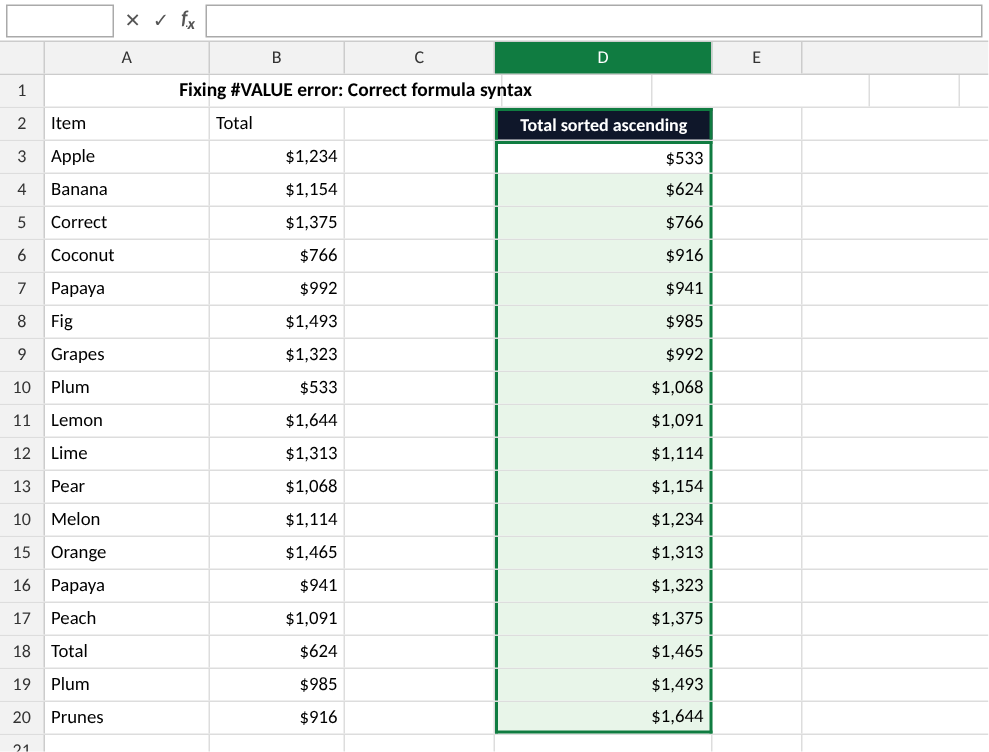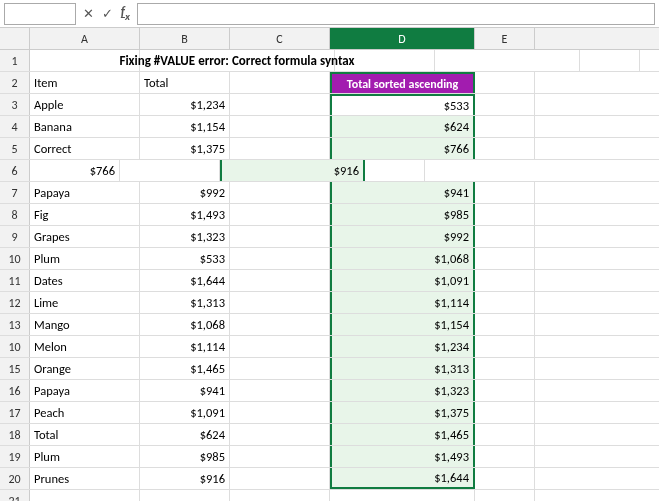--- a/index.html
+++ b/index.html
@@ -157,21 +157,21 @@
       <div class="cell col-b" style="font-weight: bold; font-size: 13px; width: 195px; min-width: 195px; overflow: visible; white-space: nowrap; justify-content: center;">Fixing #VALUE error: Correct formula syntax</div>
       <div class="cell col-c"></div>
       <div class="cell col-d"></div>
       <div class="cell col-e"></div>
     </div>
     <div class="grid-row">
       <div class="row-num">2</div>
       <div class="cell col-a header-row">Item</div>
       <div class="cell col-b header-row" style="justify-content: flex-start;">Total</div>
       <div class="cell col-c"></div>
-      <div class="cell col-d col-d-header" style="background: #a21caf; color: rgb(255, 255, 255); font-weight: bold; justify-content: center; text-align: center; font-size: 12px; border-top: 2px solid rgb(16, 124, 65); border-left: 2px solid rgb(16, 124, 65); border-right: 2px solid rgb(16, 124, 65);">Total sorted ascending</div>
+      <div class="cell col-d col-d-header" style="background: #0f172a; color: rgb(255, 255, 255); font-weight: bold; justify-content: center; text-align: center; font-size: 12px; border-top: 2px solid rgb(16, 124, 65); border-left: 2px solid rgb(16, 124, 65); border-right: 2px solid rgb(16, 124, 65);">Total sorted ascending</div>
       <div class="cell col-e"></div>
     </div>
     <div class="grid-row">
       <div class="row-num">3</div>
       <div class="cell col-a">Apple</div>
       <div class="cell col-b">$1,234</div>
       <div class="cell col-c"></div>
       <div class="cell col-d" style="background: rgb(255, 255, 255); border-left: 2px solid rgb(16, 124, 65); border-right: 2px solid rgb(16, 124, 65); border-top: 2px solid rgb(16, 124, 65);">$533</div>
       <div class="cell col-e"></div>
     </div>
@@ -186,20 +186,21 @@
     <div class="grid-row">
       <div class="row-num">5</div>
       <div class="cell col-a">Correct</div>
       <div class="cell col-b">$1,375</div>
       <div class="cell col-c"></div>
       <div class="cell col-d" style="background: rgb(232, 245, 233); border-left: 2px solid rgb(16, 124, 65); border-right: 2px solid rgb(16, 124, 65);">$766</div>
       <div class="cell col-e"></div>
     </div>
     <div class="grid-row">
       <div class="row-num">6</div>
+      <div class="cell col-a">Coconut</div>
       <div class="cell col-b">$766</div>
       <div class="cell col-c"></div>
       <div class="cell col-d" style="background: rgb(232, 245, 233); border-left: 2px solid rgb(16, 124, 65); border-right: 2px solid rgb(16, 124, 65);">$916</div>
       <div class="cell col-e"></div>
     </div>
     <div class="grid-row">
       <div class="row-num">7</div>
       <div class="cell col-a">Papaya</div>
       <div class="cell col-b">$992</div>
       <div class="cell col-c"></div>
@@ -225,37 +226,37 @@
     <div class="grid-row">
       <div class="row-num">10</div>
       <div class="cell col-a">Plum</div>
       <div class="cell col-b">$533</div>
       <div class="cell col-c"></div>
       <div class="cell col-d" style="background: rgb(232, 245, 233); border-left: 2px solid rgb(16, 124, 65); border-right: 2px solid rgb(16, 124, 65);">$1,068</div>
       <div class="cell col-e"></div>
     </div>
     <div class="grid-row">
       <div class="row-num">11</div>
-      <div class="cell col-a">Dates</div>
+      <div class="cell col-a">Lemon</div>
       <div class="cell col-b">$1,644</div>
       <div class="cell col-c"></div>
       <div class="cell col-d" style="background: rgb(232, 245, 233); border-left: 2px solid rgb(16, 124, 65); border-right: 2px solid rgb(16, 124, 65);">$1,091</div>
       <div class="cell col-e"></div>
     </div>
     <div class="grid-row">
       <div class="row-num">12</div>
       <div class="cell col-a">Lime</div>
       <div class="cell col-b">$1,313</div>
       <div class="cell col-c"></div>
       <div class="cell col-d" style="background: rgb(232, 245, 233); border-left: 2px solid rgb(16, 124, 65); border-right: 2px solid rgb(16, 124, 65);">$1,114</div>
       <div class="cell col-e"></div>
     </div>
     <div class="grid-row">
       <div class="row-num">13</div>
-      <div class="cell col-a">Mango</div>
+      <div class="cell col-a">Pear</div>
       <div class="cell col-b">$1,068</div>
       <div class="cell col-c"></div>
       <div class="cell col-d" style="background: rgb(232, 245, 233); border-left: 2px solid rgb(16, 124, 65); border-right: 2px solid rgb(16, 124, 65);">$1,154</div>
       <div class="cell col-e"></div>
     </div>
     <div class="grid-row">
       <div class="row-num">10</div>
       <div class="cell col-a">Melon</div>
       <div class="cell col-b">$1,114</div>
       <div class="cell col-c"></div>

